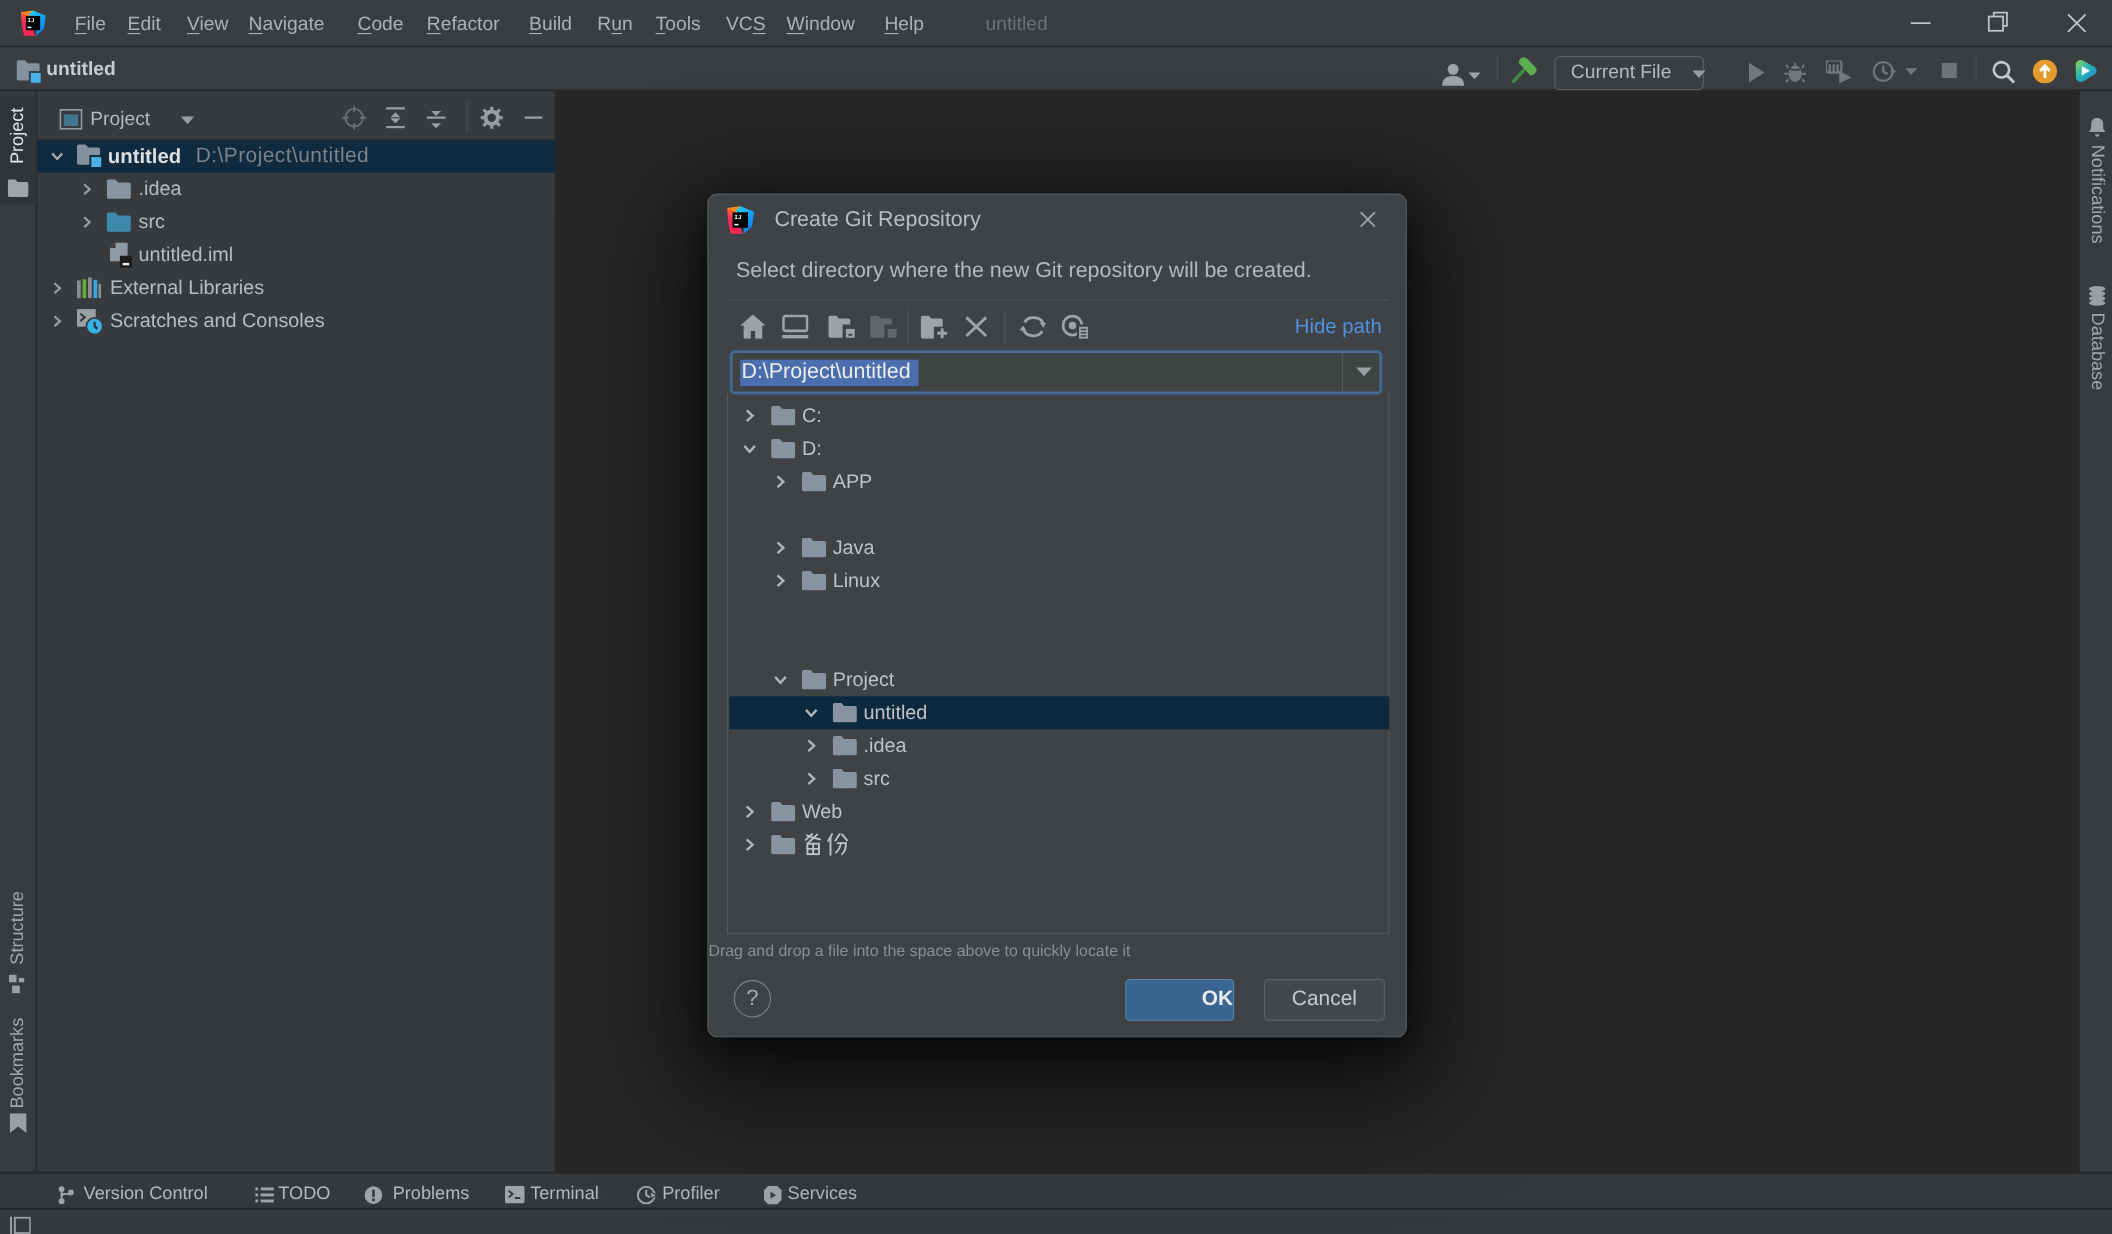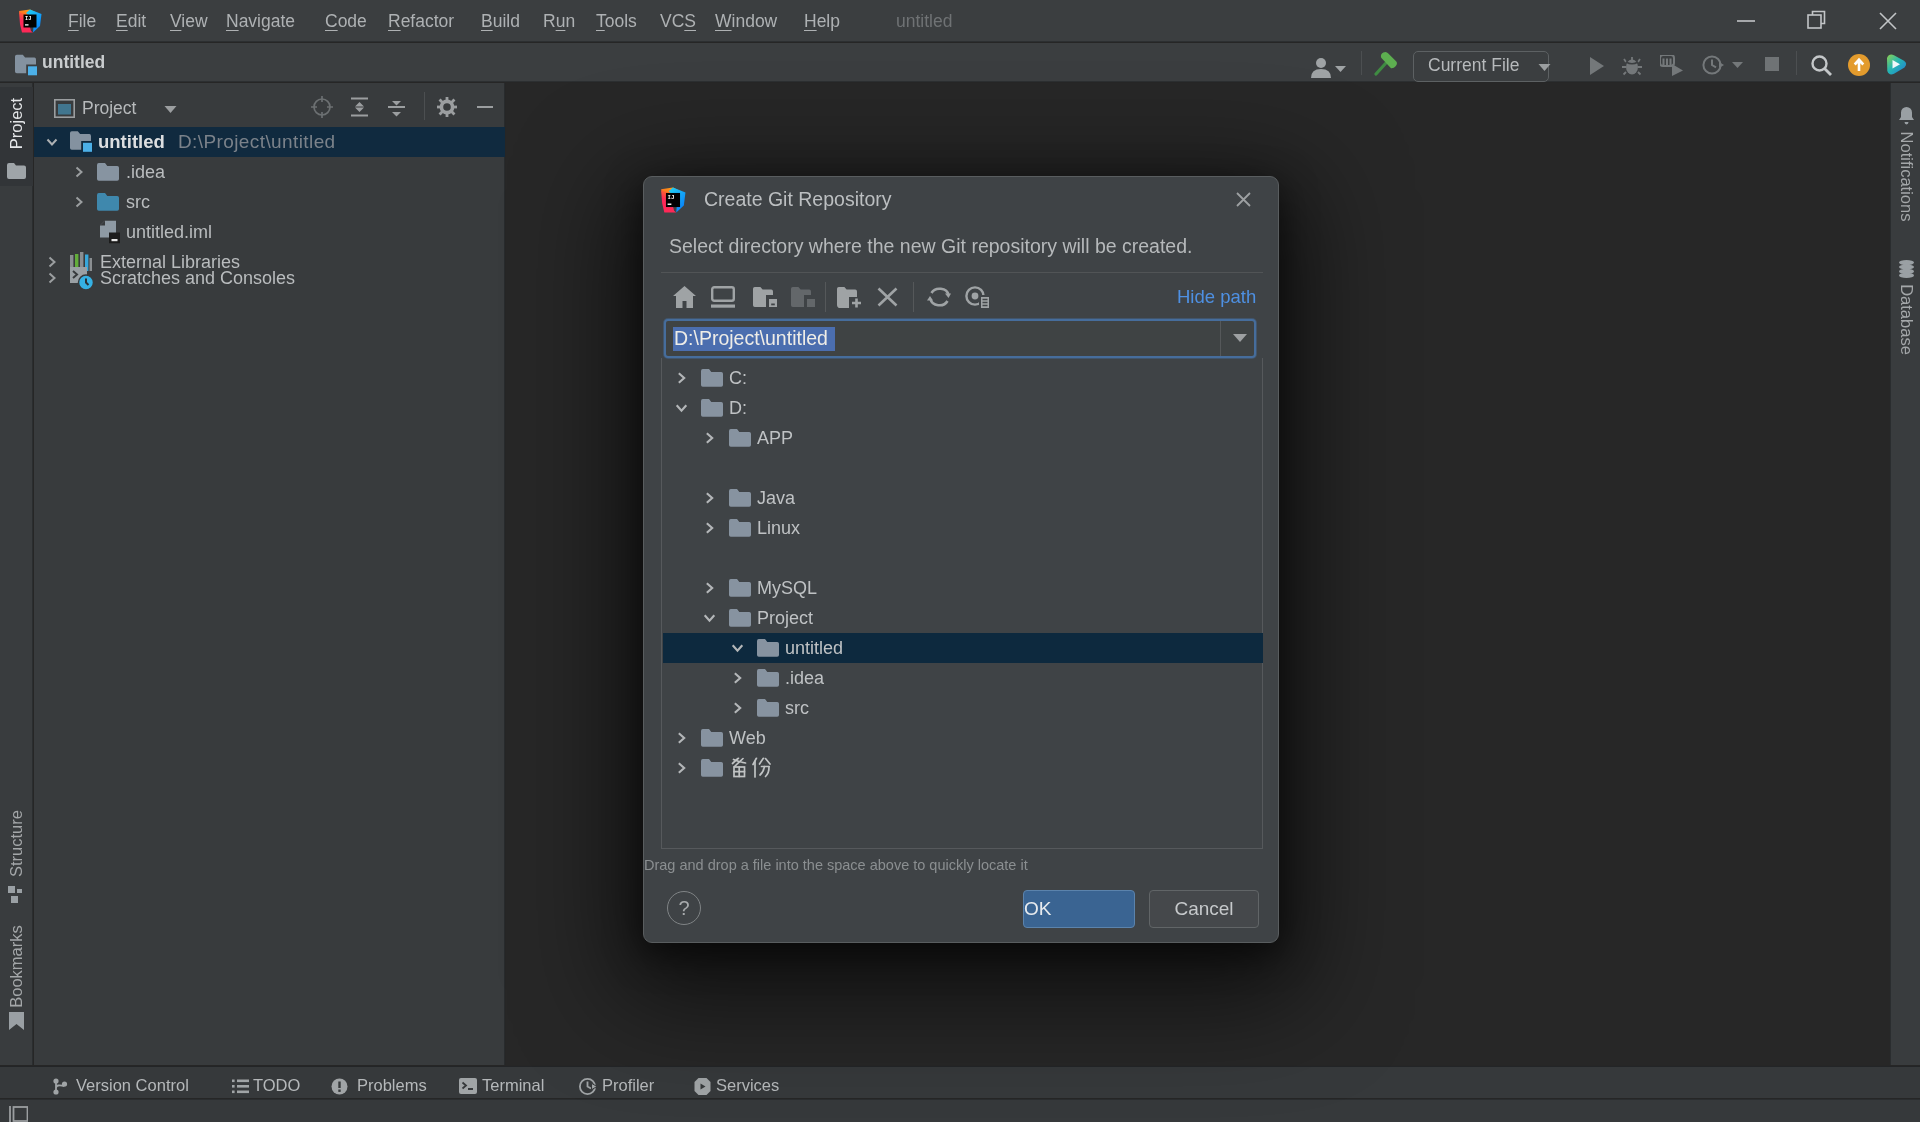--- a/index.html
+++ b/index.html
@@ -268,21 +268,21 @@
       </svg>
     <svg class="fold" style="left:36px" width="22" height="20" viewBox="0 0 22 20">
         <rect x="0" y="3" width="3.4" height="16" fill="#8a8e91"></rect>
         <rect x="5" y="2" width="3.4" height="17" fill="#63ad3b"></rect>
         <rect x="10" y="0" width="3.4" height="19" fill="#8a8e91"></rect>
         <rect x="15" y="2.5" width="3.4" height="16.5" fill="#38a8dc"></rect>
         <rect x="19.5" y="6" width="2.8" height="13" fill="#8a8e91"></rect>
       </svg>
     <span class="lbl" style="left:66px">External Libraries</span>
   </div>
-  <div class="prow" style="top:180px">
+  <div class="prow" style="top:194px">
     <svg class="chev" style="left:11px" width="14" height="14" viewBox="0 0 14 14">
         <path d="M4.5 2.5 L9.5 7 L4.5 11.5" stroke="#9b9ea0" stroke-width="2" fill="none"></path>
       </svg>
     <svg class="fold" style="left:36px" width="24" height="24" viewBox="0 0 24 24">
         <rect x="0" y="1" width="17" height="16" fill="#9aa0a4"></rect>
         <path d="M3 5 l4 3.5 L3 12" stroke="#383b3d" stroke-width="2" fill="none"></path>
         <circle cx="16" cy="16.5" r="7.5" fill="#35b1e4" stroke="#383b3d" stroke-width="1.5"></circle>
         <path d="M16 12.5 v4 l2.5 2.5" stroke="#2b3135" stroke-width="2" fill="none"></path>
       </svg>
     <span class="lbl" style="left:66px">Scratches and Consoles</span>
@@ -462,29 +462,20 @@
       <span class="lbl" style="left:94px">Java</span>
     </div>
     <div class="trow" style="top:155px">
       <svg class="chev" style="left:39px" width="15" height="15" viewBox="0 0 14 14">
           <path d="M4.5 2.5 L9.5 7 L4.5 11.5" stroke="#b3b6b8" stroke-width="2" fill="none"></path>
         </svg>
       <svg class="fold" style="left:66px" width="22" height="19" viewBox="0 0 22 19">
           <path d="M0 2.4 Q0 .6 1.8 .6 h6.2 l2.3 2.8 h9.9 Q22 3.4 22 5.2 v11.2 q0 1.8 -1.8 1.8 H1.8 Q0 18.2 0 16.4 z" fill="#8793a0"></path>
         </svg>
       <span class="lbl" style="left:94px">Linux</span>
-    </div>
-    <div class="trow" style="top:215px">
-      <svg class="chev" style="left:39px" width="15" height="15" viewBox="0 0 14 14">
-          <path d="M4.5 2.5 L9.5 7 L4.5 11.5" stroke="#b3b6b8" stroke-width="2" fill="none"></path>
-        </svg>
-      <svg class="fold" style="left:66px" width="22" height="19" viewBox="0 0 22 19">
-          <path d="M0 2.4 Q0 .6 1.8 .6 h6.2 l2.3 2.8 h9.9 Q22 3.4 22 5.2 v11.2 q0 1.8 -1.8 1.8 H1.8 Q0 18.2 0 16.4 z" fill="#8793a0"></path>
-        </svg>
-      <span class="lbl" style="left:94px">MySQL</span>
     </div>
     <div class="trow" style="top:245px">
       <svg class="chev" style="left:39px" width="15" height="15" viewBox="0 0 14 14">
           <path d="M2.5 4.5 L7 9.5 L11.5 4.5" stroke="#b3b6b8" stroke-width="2" fill="none"></path>
         </svg>
       <svg class="fold" style="left:66px" width="22" height="19" viewBox="0 0 22 19">
           <path d="M0 2.4 Q0 .6 1.8 .6 h6.2 l2.3 2.8 h9.9 Q22 3.4 22 5.2 v11.2 q0 1.8 -1.8 1.8 H1.8 Q0 18.2 0 16.4 z" fill="#8793a0"></path>
         </svg>
       <span class="lbl" style="left:94px">Project</span>
     </div>
@@ -545,15 +536,15 @@
             <path d="M36.5 1 L41 6.5"></path>
             <path d="M32.5 9 H40"></path>
             <path d="M40 9 Q40.2 15.5 36.5 19"></path>
             <path d="M35.5 9 Q34.5 14.5 31 17.5"></path>
           </g>
         </svg>
     </div>
   </div>
   <span class="abs" style="left:0;top:680px;width:636px;font-size:14.5px;color:#8b8f91">Drag and drop a file into the space above to quickly locate it</span>
   <div class="abs" style="left:23px;top:714px;width:34px;height:34px;border:1.5px solid #7f8385;border-radius:50%;color:#a8abad;font-size:20px;text-align:center;line-height:33px">?</div>
-  <div class="abs" style="left:379px;top:713px;width:112px;height:38px;background:#3a6492;border:1px solid #5b83ac;border-radius:4px;color:#e8ebee;font-size:19px;font-weight:normal;text-align:left;line-height:36px">OK</div>
+  <div class="abs" style="left:379px;top:713px;width:99px;height:38px;background:#3a6492;border:1px solid #5b83ac;border-radius:4px;color:#e8ebee;font-size:19px;font-weight:bold;text-align:right;line-height:36px">OK</div>
   <div class="abs" style="left:505px;top:713px;width:110px;height:38px;background:#45484b;border:1px solid #616567;border-radius:4px;color:#c6c9cb;font-size:19px;text-align:center;line-height:36px">Cancel</div>
 </div>
 
 </body></html>

